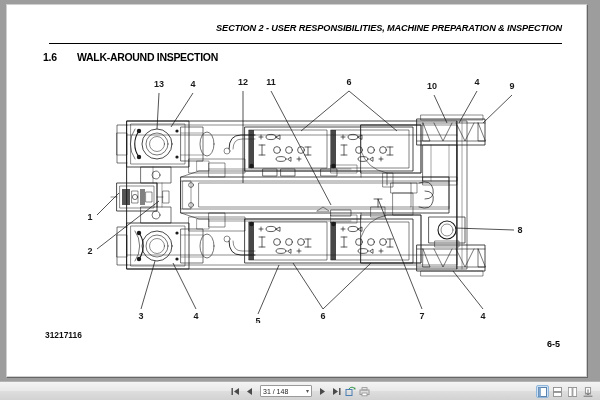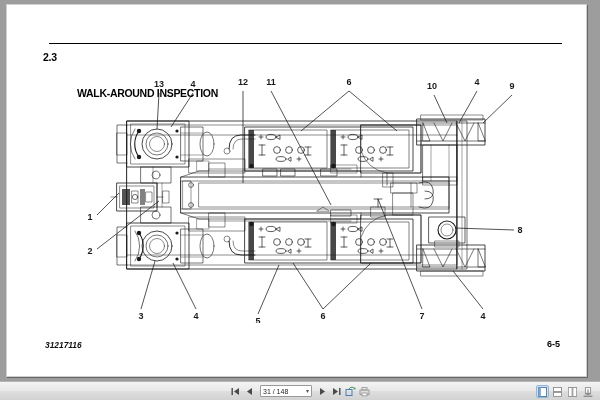--- a/index.html
+++ b/index.html
@@ -78,29 +78,27 @@
     color: #000;
   }
   .sec-title {
     position: absolute;
     left: 70px;
     top: 46px;
     font-size: 10.5px;
     font-weight: bold;
     letter-spacing: -0.3px;
     color: #000;
-    margin-top: 36px;
   }
 
   .doc-footer-left {
     position: absolute;
     left: 38px;
-    bottom: 26px;
+    bottom: 36px;
     font-size: 8.4px;
-    font-style: italic;
     font-weight: bold;
     color: #111;
   }
   .doc-footer-right {
     position: absolute;
     right: 26px;
     bottom: 27px;
     font-size: 9px;
     font-weight: bold;
     color: #000;
@@ -207,23 +205,24 @@
   .vmode svg { display:block; }
 </style>
 </head>
 <body>
 
 <div id="viewer">
 
   <div id="page-area">
     <div id="pdf-page">
 
+      <div class="doc-header">SECTION 2 - USER RESPONSIBILITIES, MACHINE PREPARATION &amp; INSPECTION</div>
       <div class="header-rule"></div>
 
-      <div class="sec-num">2.3</div>
+      <div class="sec-num">1.6</div>
       <div class="sec-title">WALK-AROUND INSPECTION</div>
 
       <div id="figure">
         <svg width="531" height="258" viewBox="0 0 531 258" xmlns="http://www.w3.org/2000/svg">
           <g fill="none" stroke="#1a1a1a" stroke-width="0.8" stroke-linejoin="round" stroke-linecap="round">
 
             <rect x="96" y="56" width="330" height="148"></rect>
             <rect x="96" y="60" width="330" height="140" stroke-width="0.5"></rect>
 
             <line x1="96" y1="70" x2="426" y2="70" stroke-width="0.5"></line>

